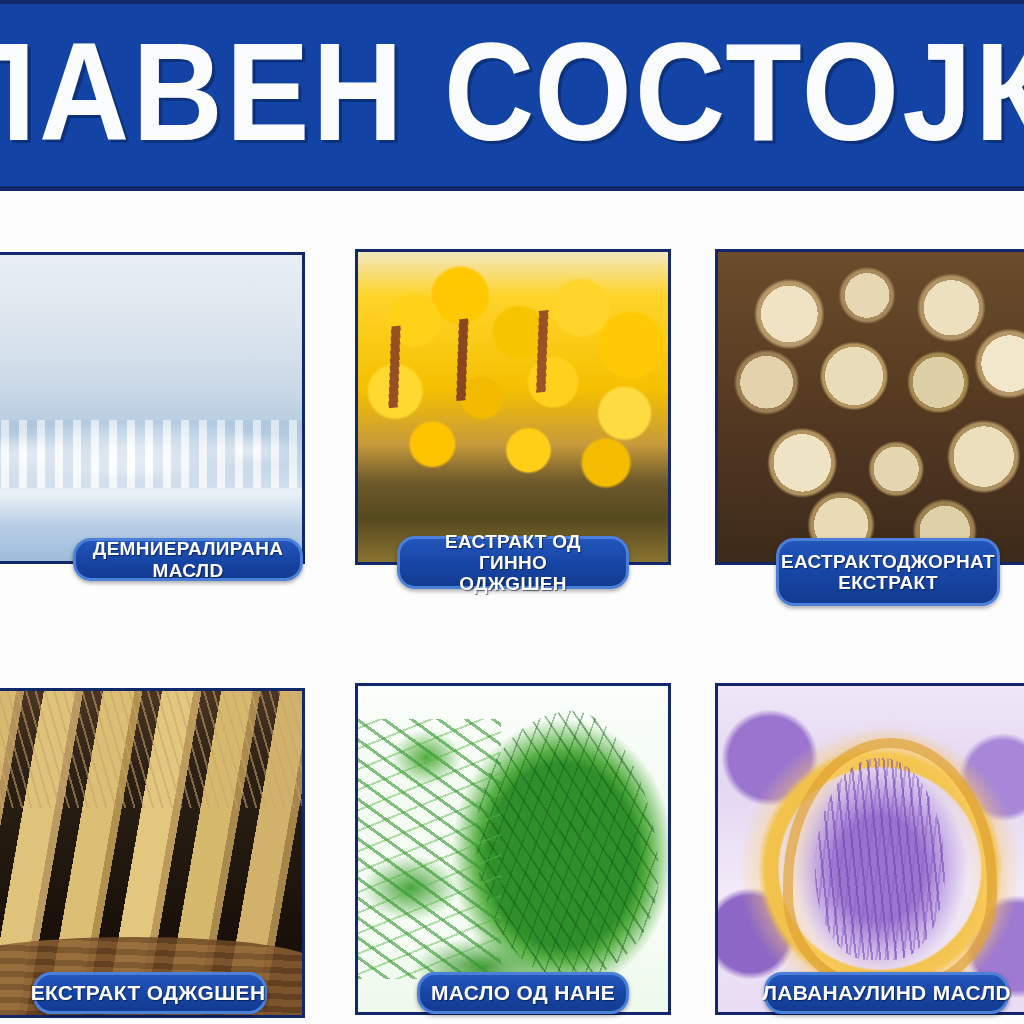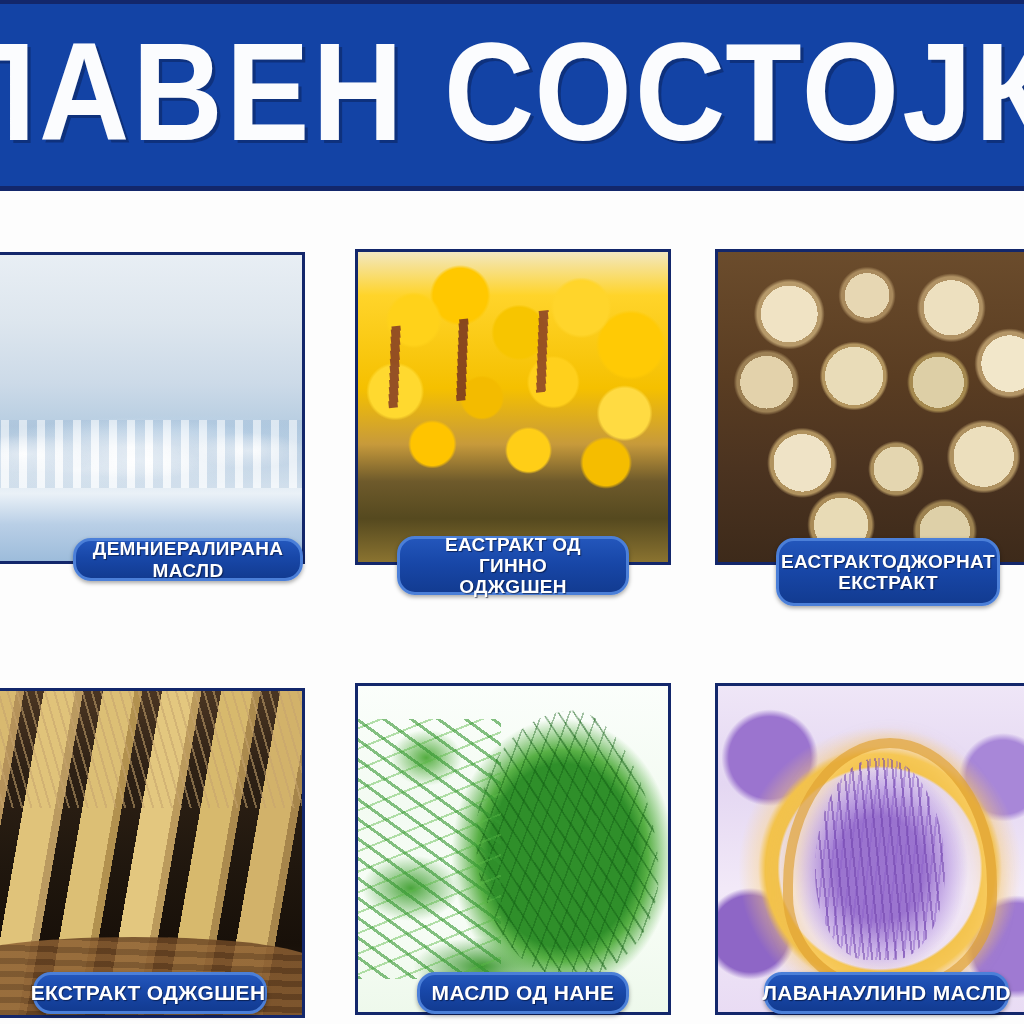--- a/index.html
+++ b/index.html
@@ -62,21 +62,21 @@
   
   #tile-0{ left:-38px; top:61px;  width:343px; height:312px; }
   #tile-1{ left:355px; top:58px;  width:316px; height:316px; }
   #tile-2{ left:715px; top:58px;  width:330px; height:316px; }
   
   #tile-3{ left:-38px; top:497px; width:343px; height:330px; }
   #tile-4{ left:355px; top:492px; width:316px; height:332px; }
   #tile-5{ left:715px; top:492px; width:330px; height:332px; }
 
   #pill-0{ left:36px;  top:347px; width:230px; height:43px;margin-left:37px; }
-  #pill-1{ left:397px; top:345px; width:232px; height:59px; }
+  #pill-1{ left:397px; top:345px; width:232px; height:53px; }
   #pill-2{ left:776px; top:347px; width:224px; height:68px; }
   #pill-3{ left:33px;  top:781px; width:234px; height:42px;padding-left:12px; }
   #pill-4{ left:417px; top:781px; width:212px; height:42px; }
   #pill-5{ left:764px; top:781px; width:245px; height:42px; }
 
   
   
   .art-water{
     background:
       radial-gradient(ellipse 60% 14% at 50% 63%, rgba(255,255,255,.85), rgba(255,255,255,0) 70%),
@@ -249,21 +249,21 @@
       <div class="photo art-ginseng"></div>
     </div>
     <div class="pill one-line" id="pill-3">
       <span>ЕКСТРАКТ ОДЖGШЕН</span>
     </div>
 
     <div class="tile" id="tile-4">
       <div class="photo art-mint"></div>
     </div>
     <div class="pill one-line" id="pill-4">
-      <span>МАСЛD ОД НАНЕ</span>
+      <span>МАСЛО ОД НАНЕ</span>
     </div>
 
     <div class="tile" id="tile-5">
       <div class="photo art-lavender"></div>
     </div>
     <div class="pill one-line" id="pill-5">
       <span>ЛАВАНАУЛИНD МАСЛD</span>
     </div>
 
   </div>

